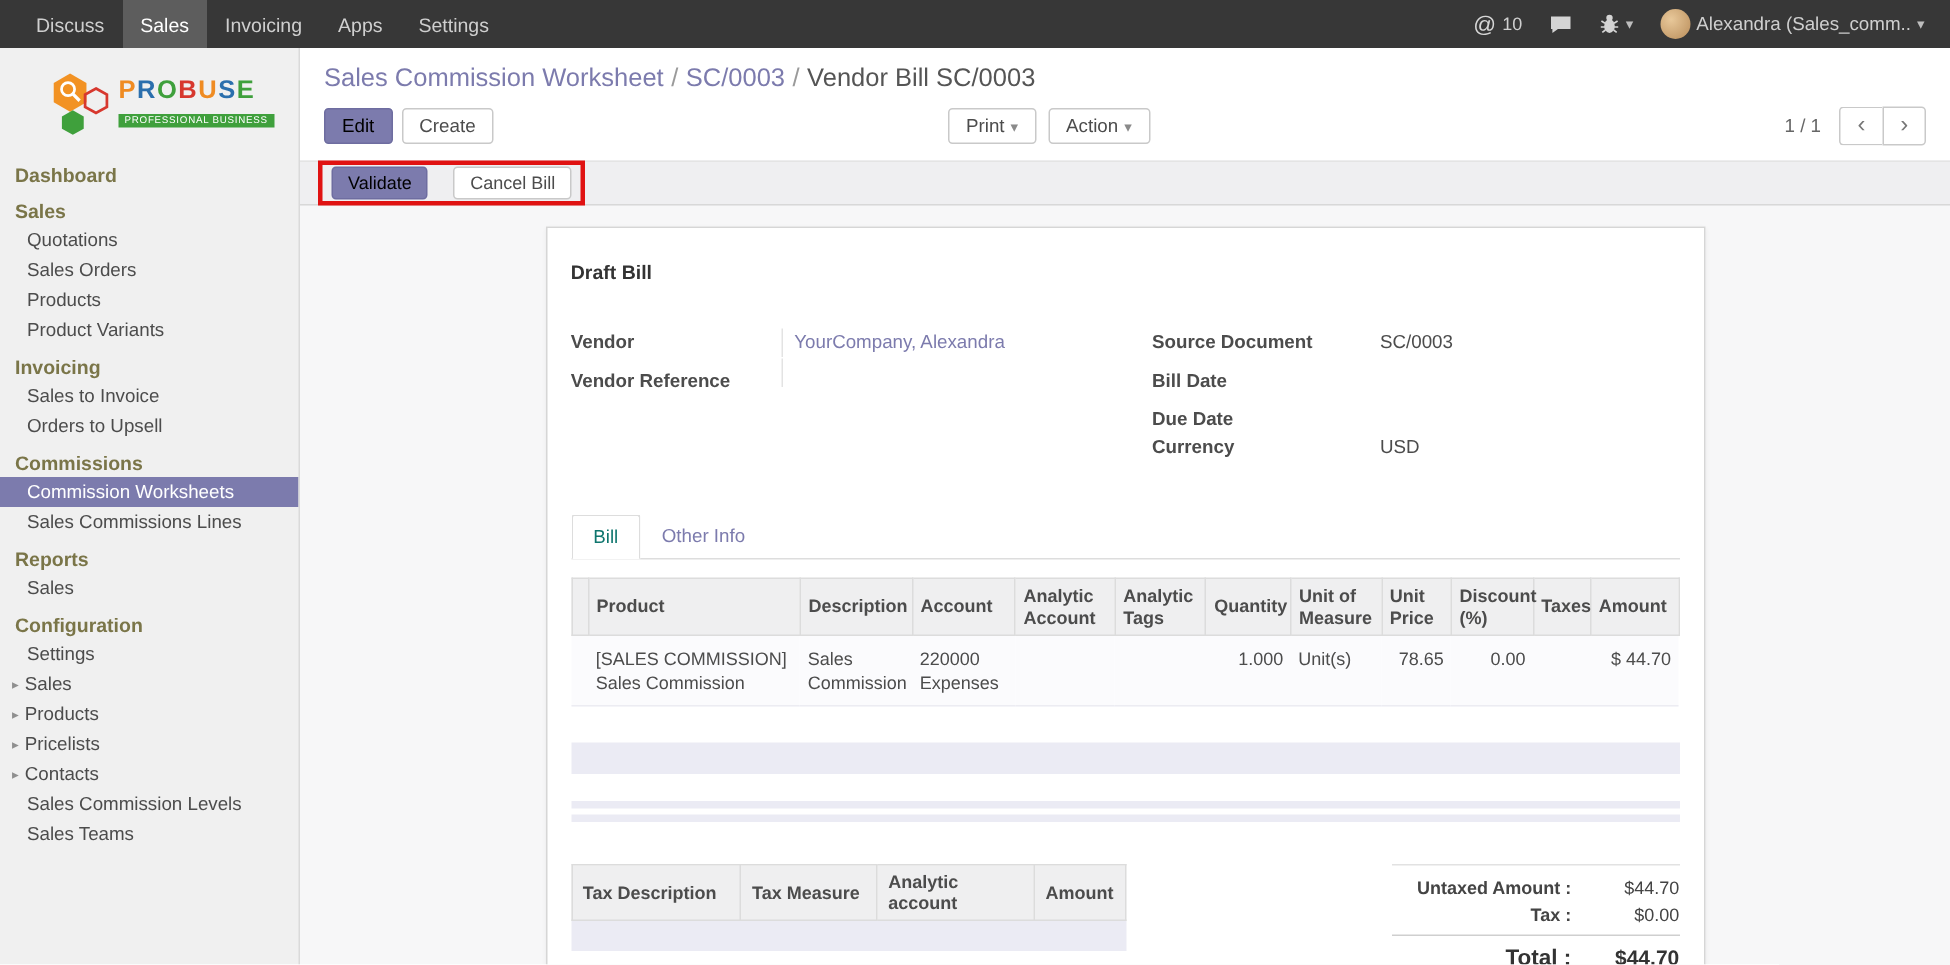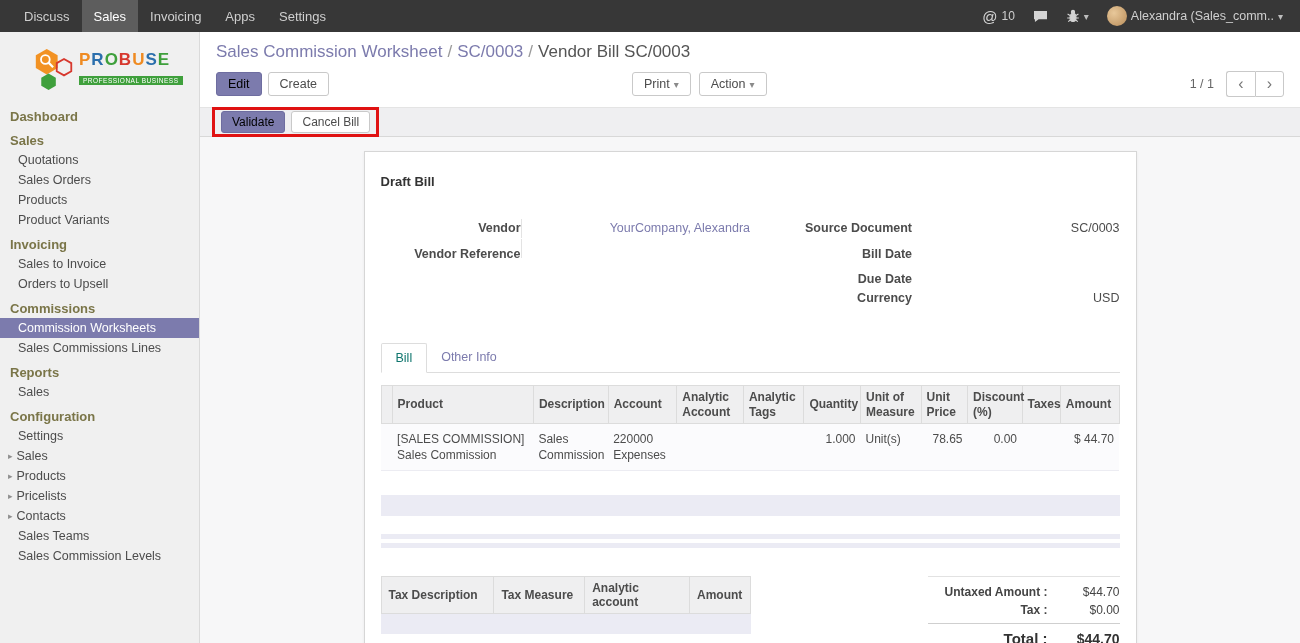--- a/index.html
+++ b/index.html
@@ -60,41 +60,41 @@
   .pager-btn { width:29px; height:26px; border:1px solid #c9c9c9; background:#fff; color:#777;
                font-size:16px; line-height:1; display:flex; align-items:center; justify-content:center;
                cursor:pointer; }
   .pager-btn.prev { border-radius:3px 0 0 3px; border-right:none; }
   .pager-btn.next { border-radius:0 3px 3px 0; }
 
   
   .statusbar { height:30px; background:#efeff1; border-top:1px solid #e4e4e4;
                border-bottom:1px solid #d8d8d8; display:flex; align-items:center;
                padding:0 14px 0 12px; position:relative; z-index:5; }
-  .annotation-box { display:flex; align-items:center; gap:6px; border:3px solid #e01212;
+  .annotation-box { display:flex; align-items:center; gap:17px; border:3px solid #e01212;
                     padding:1px 6px; margin:-4px 0; background:transparent; }
   .btn.small { padding:3px 10px; font-size:12px; }
   .pills { margin-left:auto; display:flex; }
   .pill { position:relative; height:26px; display:flex; align-items:center; font-size:12px;
           color:#8a8a8a; background:#e7e7ea; cursor:pointer; }
   .pill + .pill { margin-left:-8px; }
   .pill.first { z-index:3; background:#7c7bad; color:#fff; padding:0 18px 0 14px;
           clip-path:polygon(0 0, calc(100% - 9px) 0, 100% 50%, calc(100% - 9px) 100%, 0 100%); }
   .pill.mid { z-index:2; padding:0 16px 0 20px;
           clip-path:polygon(0 0, calc(100% - 9px) 0, 100% 50%, calc(100% - 9px) 100%, 0 100%, 9px 50%); }
   .pill.last { z-index:1; padding:0 14px 0 20px;
           clip-path:polygon(0 0, 100% 0, 100% 100%, 0 100%, 9px 50%); }
 
   
   .sheet-bg { flex:1; background:#f7f7f8; overflow:hidden; padding-top:14px; }
   .sheet { width:773px; margin:0 auto; background:#fff; border:1px solid #d6d6d6;
            box-shadow:0 1px 3px rgba(0,0,0,.06); padding:22px 16px 30px 16px; min-height:560px; }
   .sheet-title { font-size:13px; font-weight:bold; color:#333; margin-bottom:30px; }
   .fields { display:flex; }
-  .fgroup { width:50%;text-align:right; }
+  .fgroup { width:50%; }
   .fgroup.right { padding-left:18px; }
   .frow { display:flex; align-items:baseline; margin-bottom:1px; }
   .flabel { width:140px; font-weight:bold; font-size:12.5px; color:#4c4c4c; flex:none;
             padding:2px 0; }
   .fgroup.right .flabel { width:144px; }
   .fvalue { font-size:12.5px; color:#4c4c4c; padding:2px 0 2px 8px; min-height:19px; flex:1; }
   .fgroup.left .fvalue { border-left:1px solid #e3e3e3; }
   .fvalue.link { color:#7c7bad; cursor:pointer; }
 
   .tabs { margin-top:34px; border-bottom:1px solid #ddd; display:flex; }
@@ -228,22 +228,22 @@
           <span>Products</span>
         </div>
       <div class="side-item caret-item">
           <span class="tri">▸</span>
           <span>Pricelists</span>
         </div>
       <div class="side-item caret-item">
           <span class="tri">▸</span>
           <span>Contacts</span>
         </div>
+      <div class="side-item"><span>Sales Commission Levels</span></div>
       <div class="side-item"><span>Sales Teams</span></div>
-      <div class="side-item"><span>Sales Commission Levels</span></div>
     </nav>
   </aside>
 
   <main class="content">
 
     <div class="control-panel">
       <div class="breadcrumb">
         <span class="crumb-link">Sales Commission Worksheet</span><span class="bc-sep">/</span><span class="crumb-link">SC/0003</span><span class="bc-sep">/</span><span class="crumb-current">Vendor Bill SC/0003</span>
       </div>
       <div class="cp-row2">

